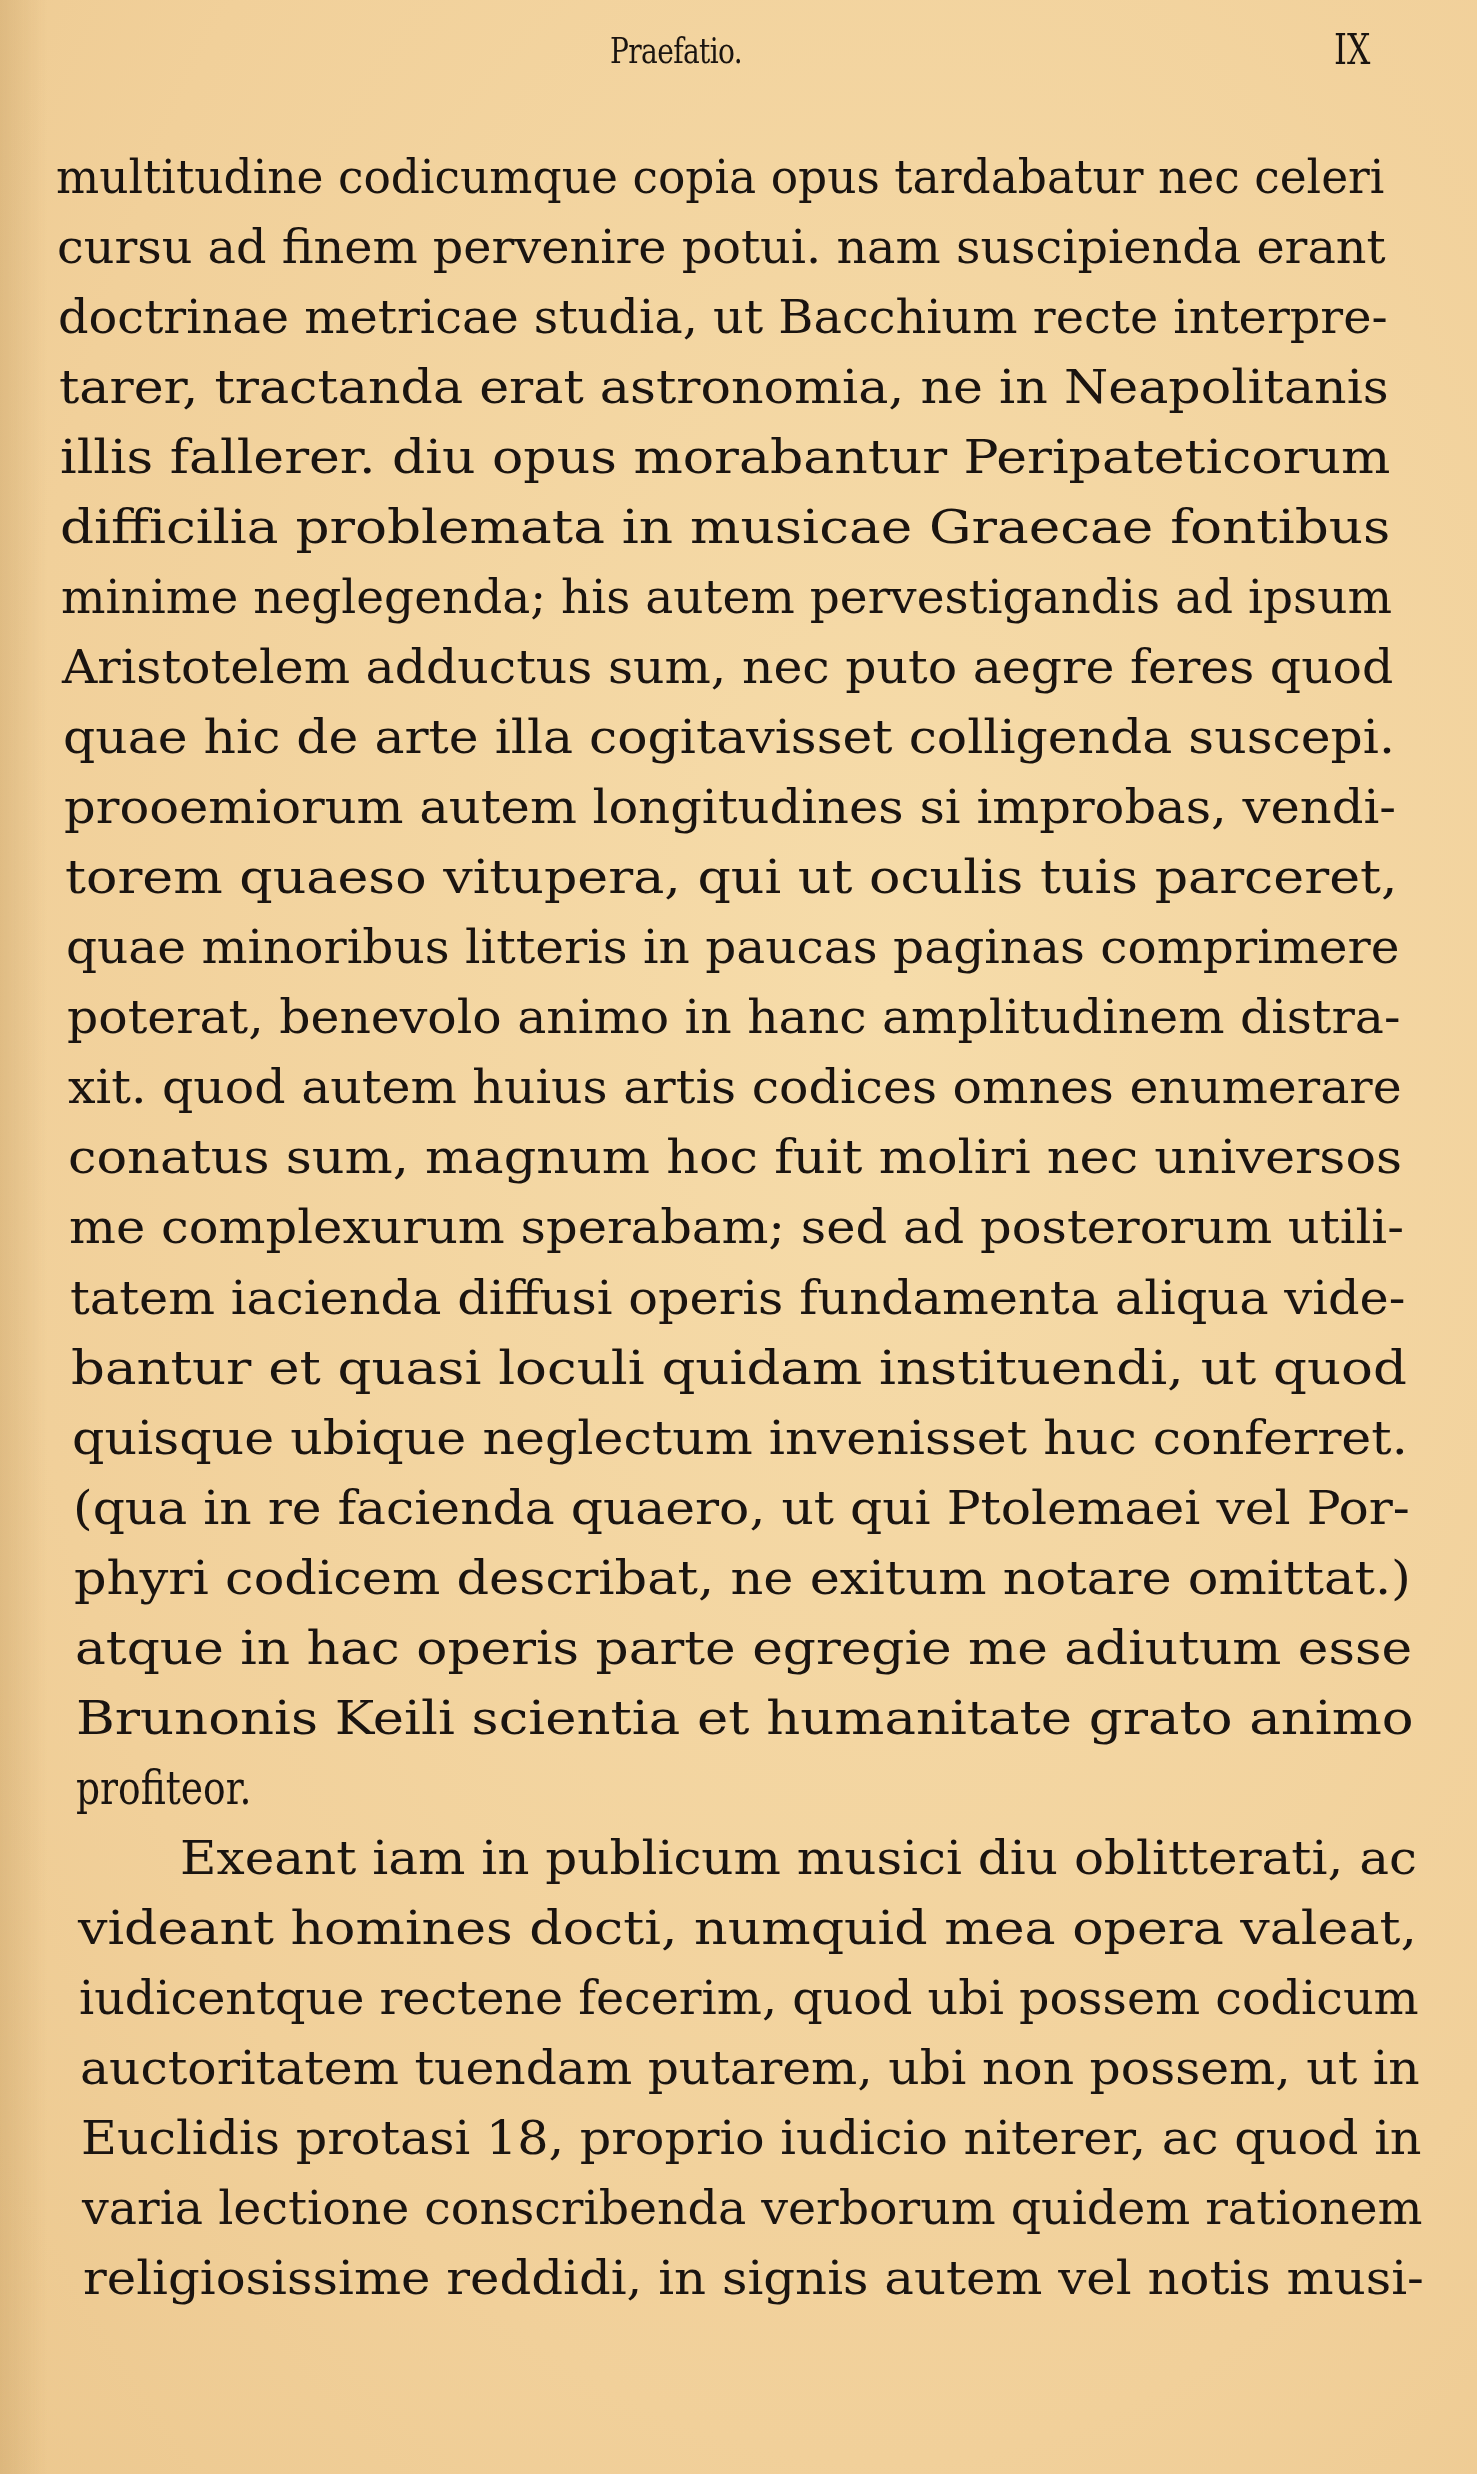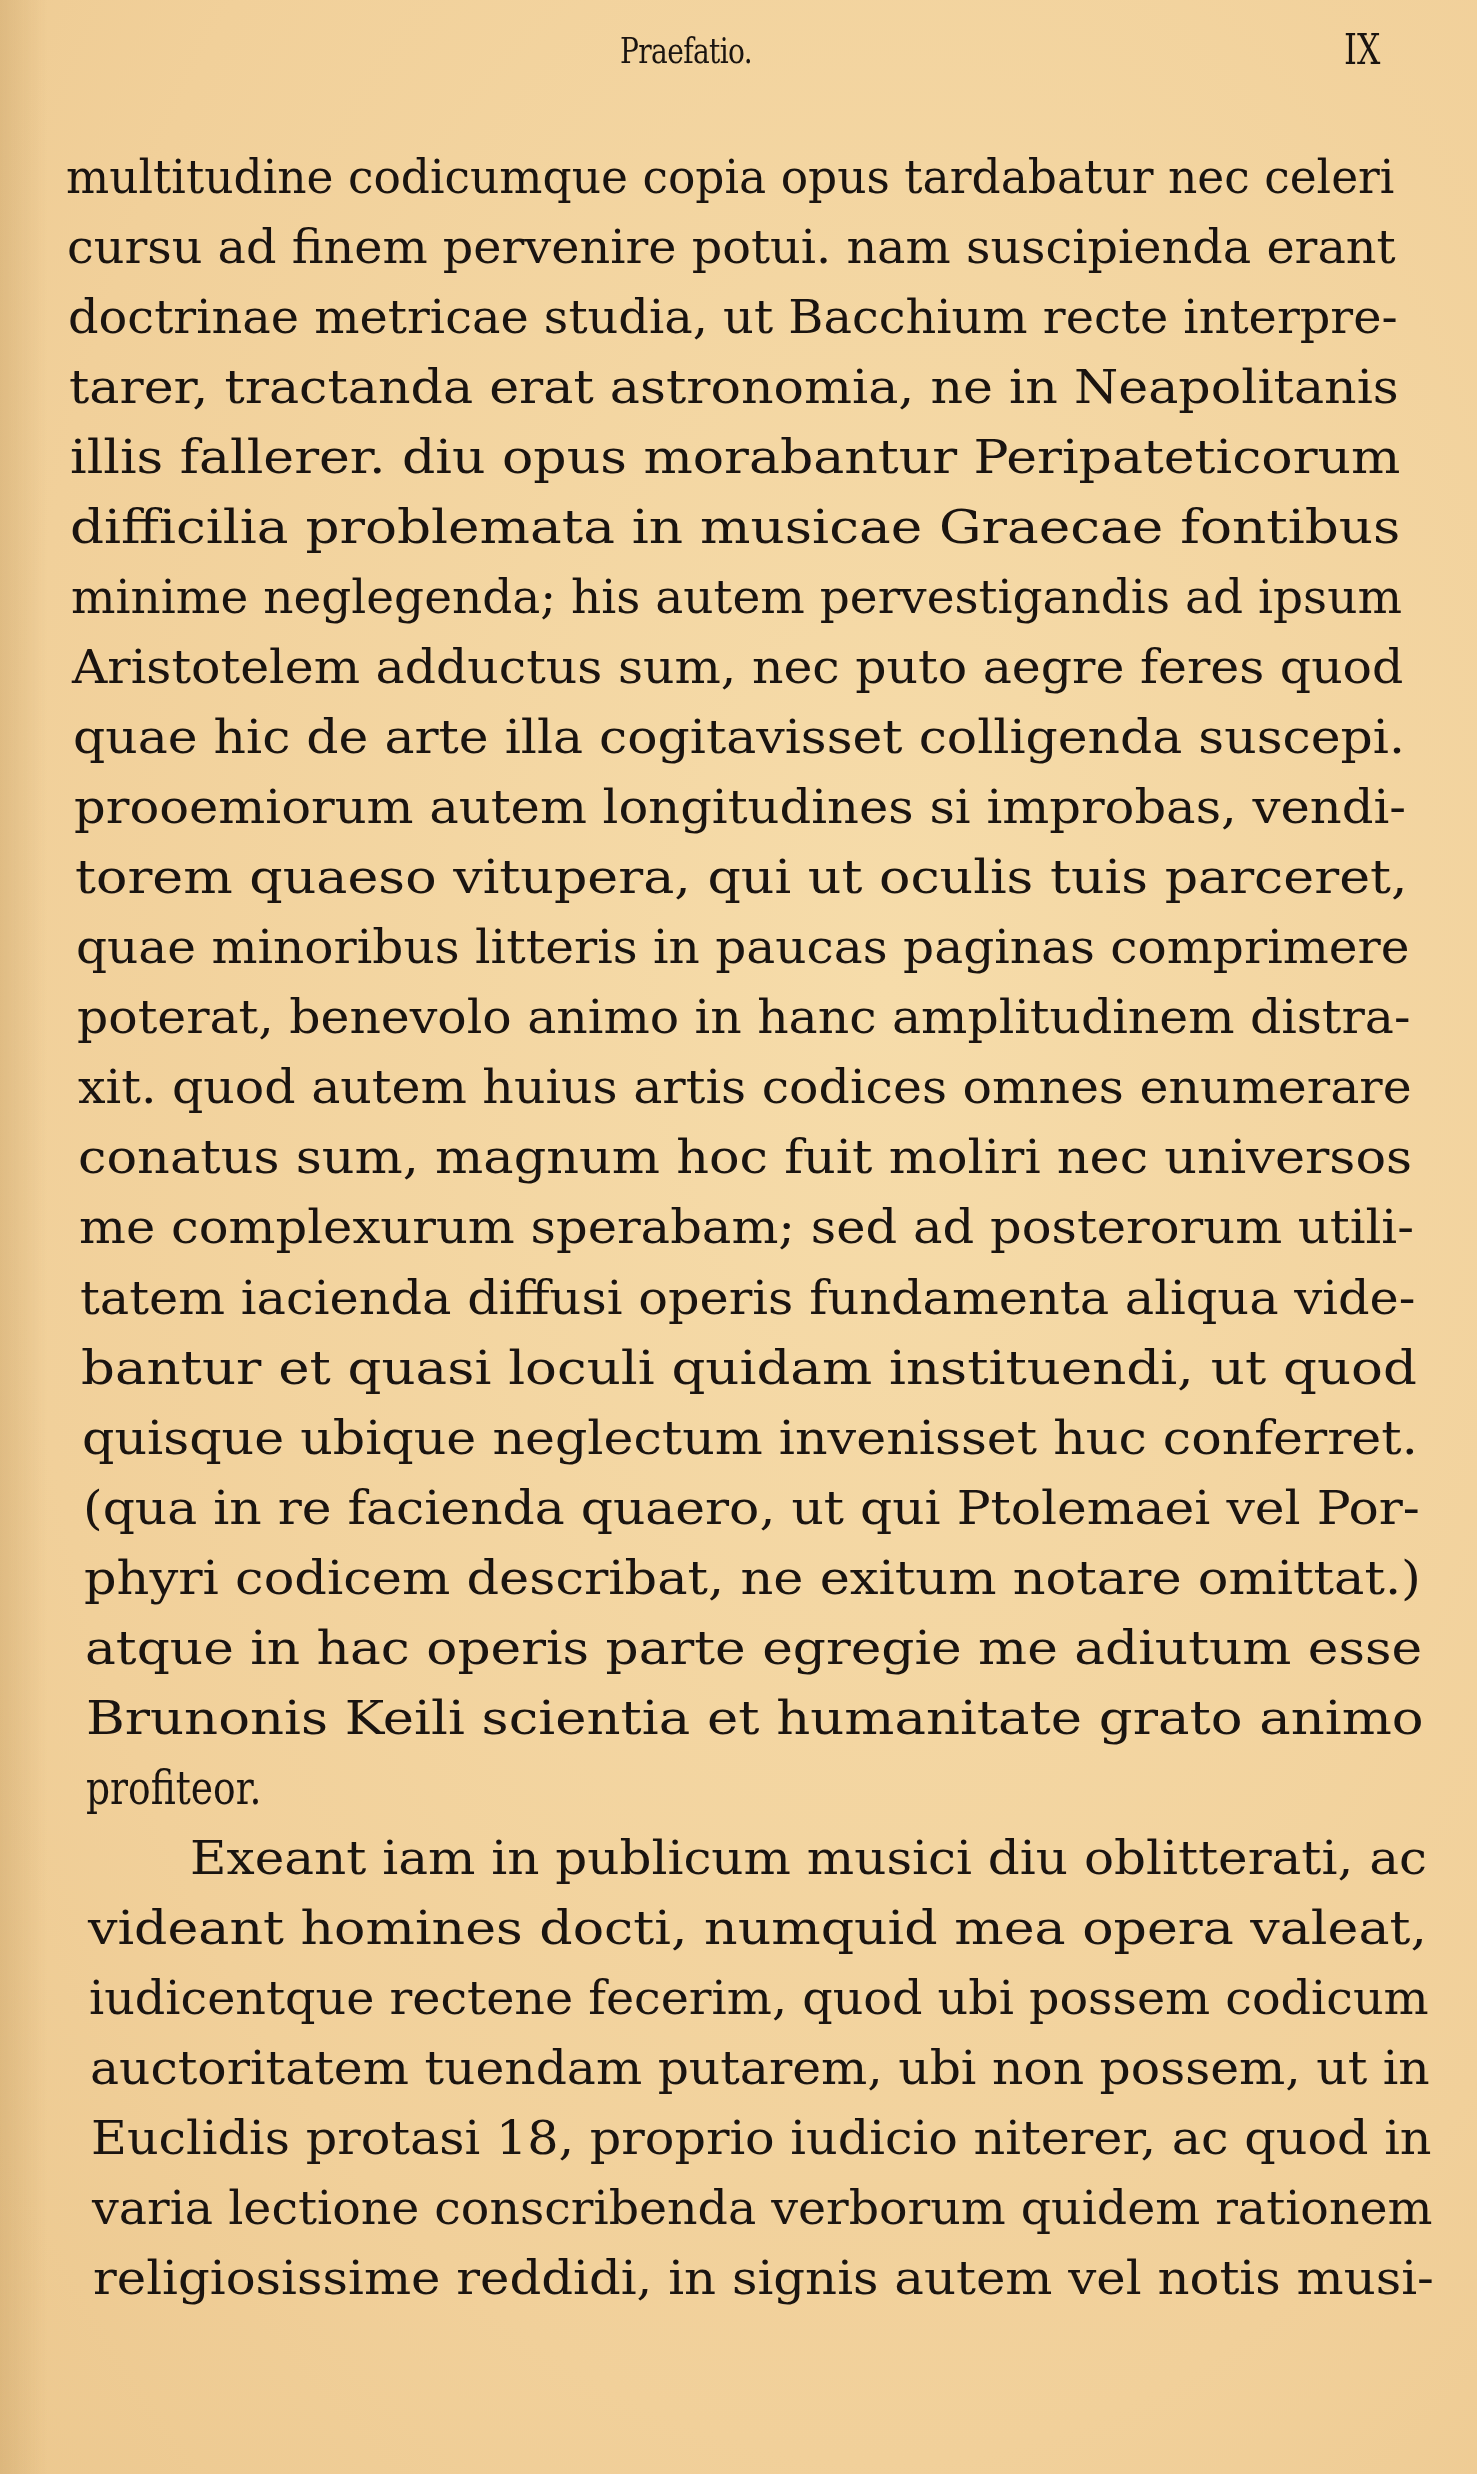--- a/index.html
+++ b/index.html
@@ -13,21 +13,21 @@
     background: #f3d5a2;
     background-image:
       linear-gradient(90deg, rgba(190,150,90,0.35) 0px, rgba(190,150,90,0.0) 47px),
       radial-gradient(ellipse at 60% 40%, #f6dcaa 0%, #f1d09a 70%, #ecc88f 100%);
     position: relative;
     font-family: "DejaVu Serif", "Liberation Serif", serif;
     color: #1a1410;
   }
   .page {
     position: absolute;
-    left: 14px; top: 0;
+    left: 4px; top: 0;
     width: 1188px;
     height: 2475px;
   }
   .running-head {
     position: absolute;
     top: 30px;
     left: 0;
     width: 1478px;
     height: 55px;
   }

